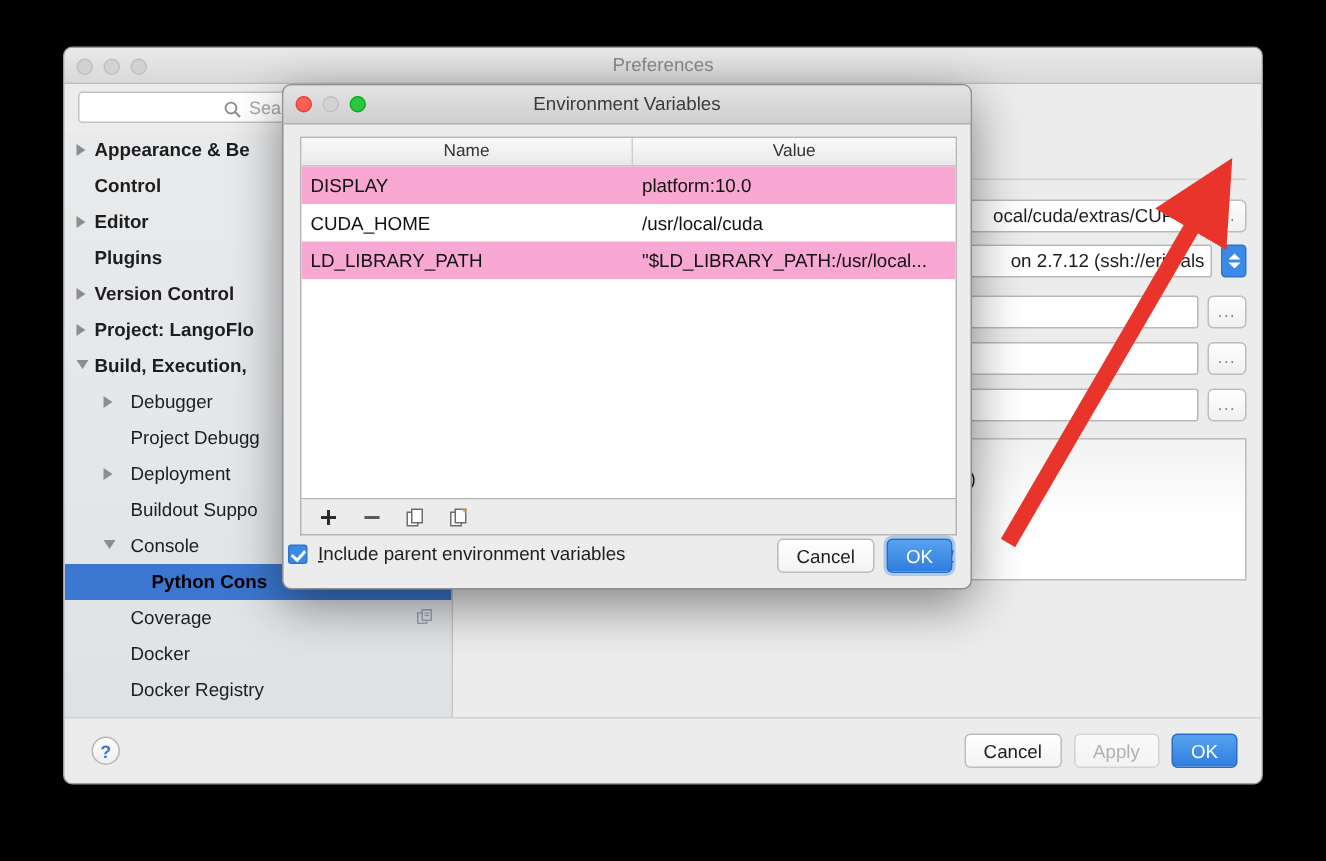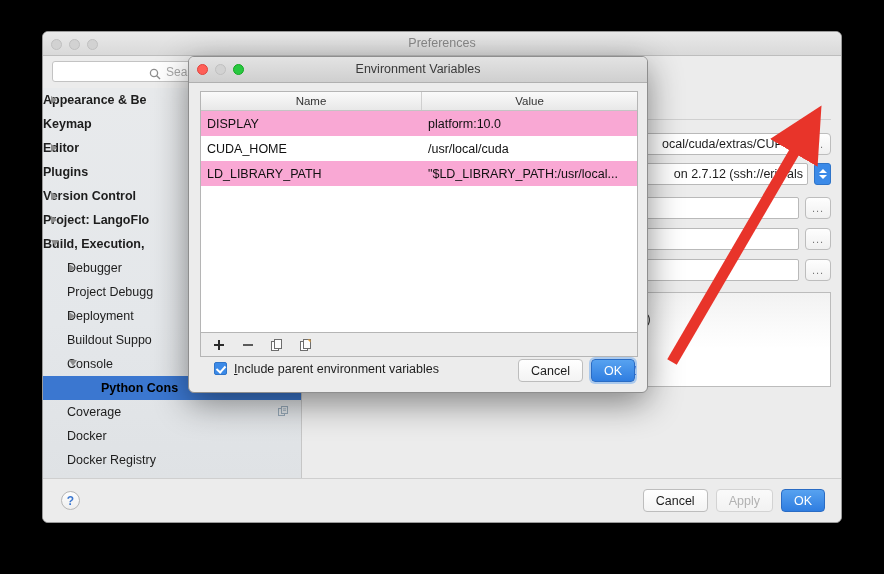--- a/index.html
+++ b/index.html
@@ -70,22 +70,22 @@
     background: linear-gradient(to bottom,#e8eaec 0%,#e4e7ea 60%,#dfe2e5 100%);
     border-right: 1px solid #c6c6c6;
     overflow: hidden;
   }
   .nav-item {
     position: relative; height: 24px;
     display: flex; align-items: center;
     font-size: 12.5px; color: #1d1d1d;
     white-space: nowrap;
   }
-  .nav-item.lvl0 { font-weight: bold; }
-  .nav-item.lvl1 { padding-left: 24px; font-weight: normal; }
+  .nav-item.lvl0 { padding-left: 20px; font-weight: bold; }
+  .nav-item.lvl1 { padding-left: 44px; font-weight: normal; }
   .nav-item.lvl2 { padding-left: 58px; font-weight: normal; }
   .nav-item.selected { background: #3b77d0; color: #000000; font-weight: bold; }
   .tw {
     position: absolute; width: 0; height: 0;
     border-style: solid;
   }
   .tw.closed {
     border-width: 4.5px 0 4.5px 6px;
     border-color: transparent transparent transparent #8d8d8d;
   }
@@ -271,22 +271,22 @@
     width: 438px; height: 24px;
     border: 1px solid #b5b5b5;
     border-top: none;
     background: #ececec;
     display: flex; align-items: center; gap: 14px;
     padding-left: 10px;
   }
   .tb-icon { width: 15px; height: 15px; display: flex; align-items: center; justify-content: center; }
 
   .env-check-row {
-    position: absolute; left: 25px; top: 305px; right: 11px;
-    display: flex; align-items: flex-start;
+    position: absolute; left: 3px; top: 305px; right: 11px;
+    display: flex; align-items: center;
   }
   .checkbox {
     width: 13px; height: 13px;
     background: #3b8ae8;
     border: 1px solid #2f74c8;
     border-radius: 2px;
     position: relative;
     margin-right: 7px;
   }
   .checkbox::after {
@@ -345,21 +345,21 @@
           </div>
         </div>
       </div>
 
       <div class="sidebar">
         <div class="nav-item lvl0">
           <span class="tw closed"></span>
           <span>Appearance &amp; Be</span>
         </div>
         <div class="nav-item lvl0">
-          <span>Keymap</span>
+          <span>Control</span>
         </div>
         <div class="nav-item lvl0">
           <span class="tw closed"></span>
           <span>Editor</span>
         </div>
         <div class="nav-item lvl0">
           <span>Plugins</span>
         </div>
         <div class="nav-item lvl0">
           <span class="tw closed"></span>

